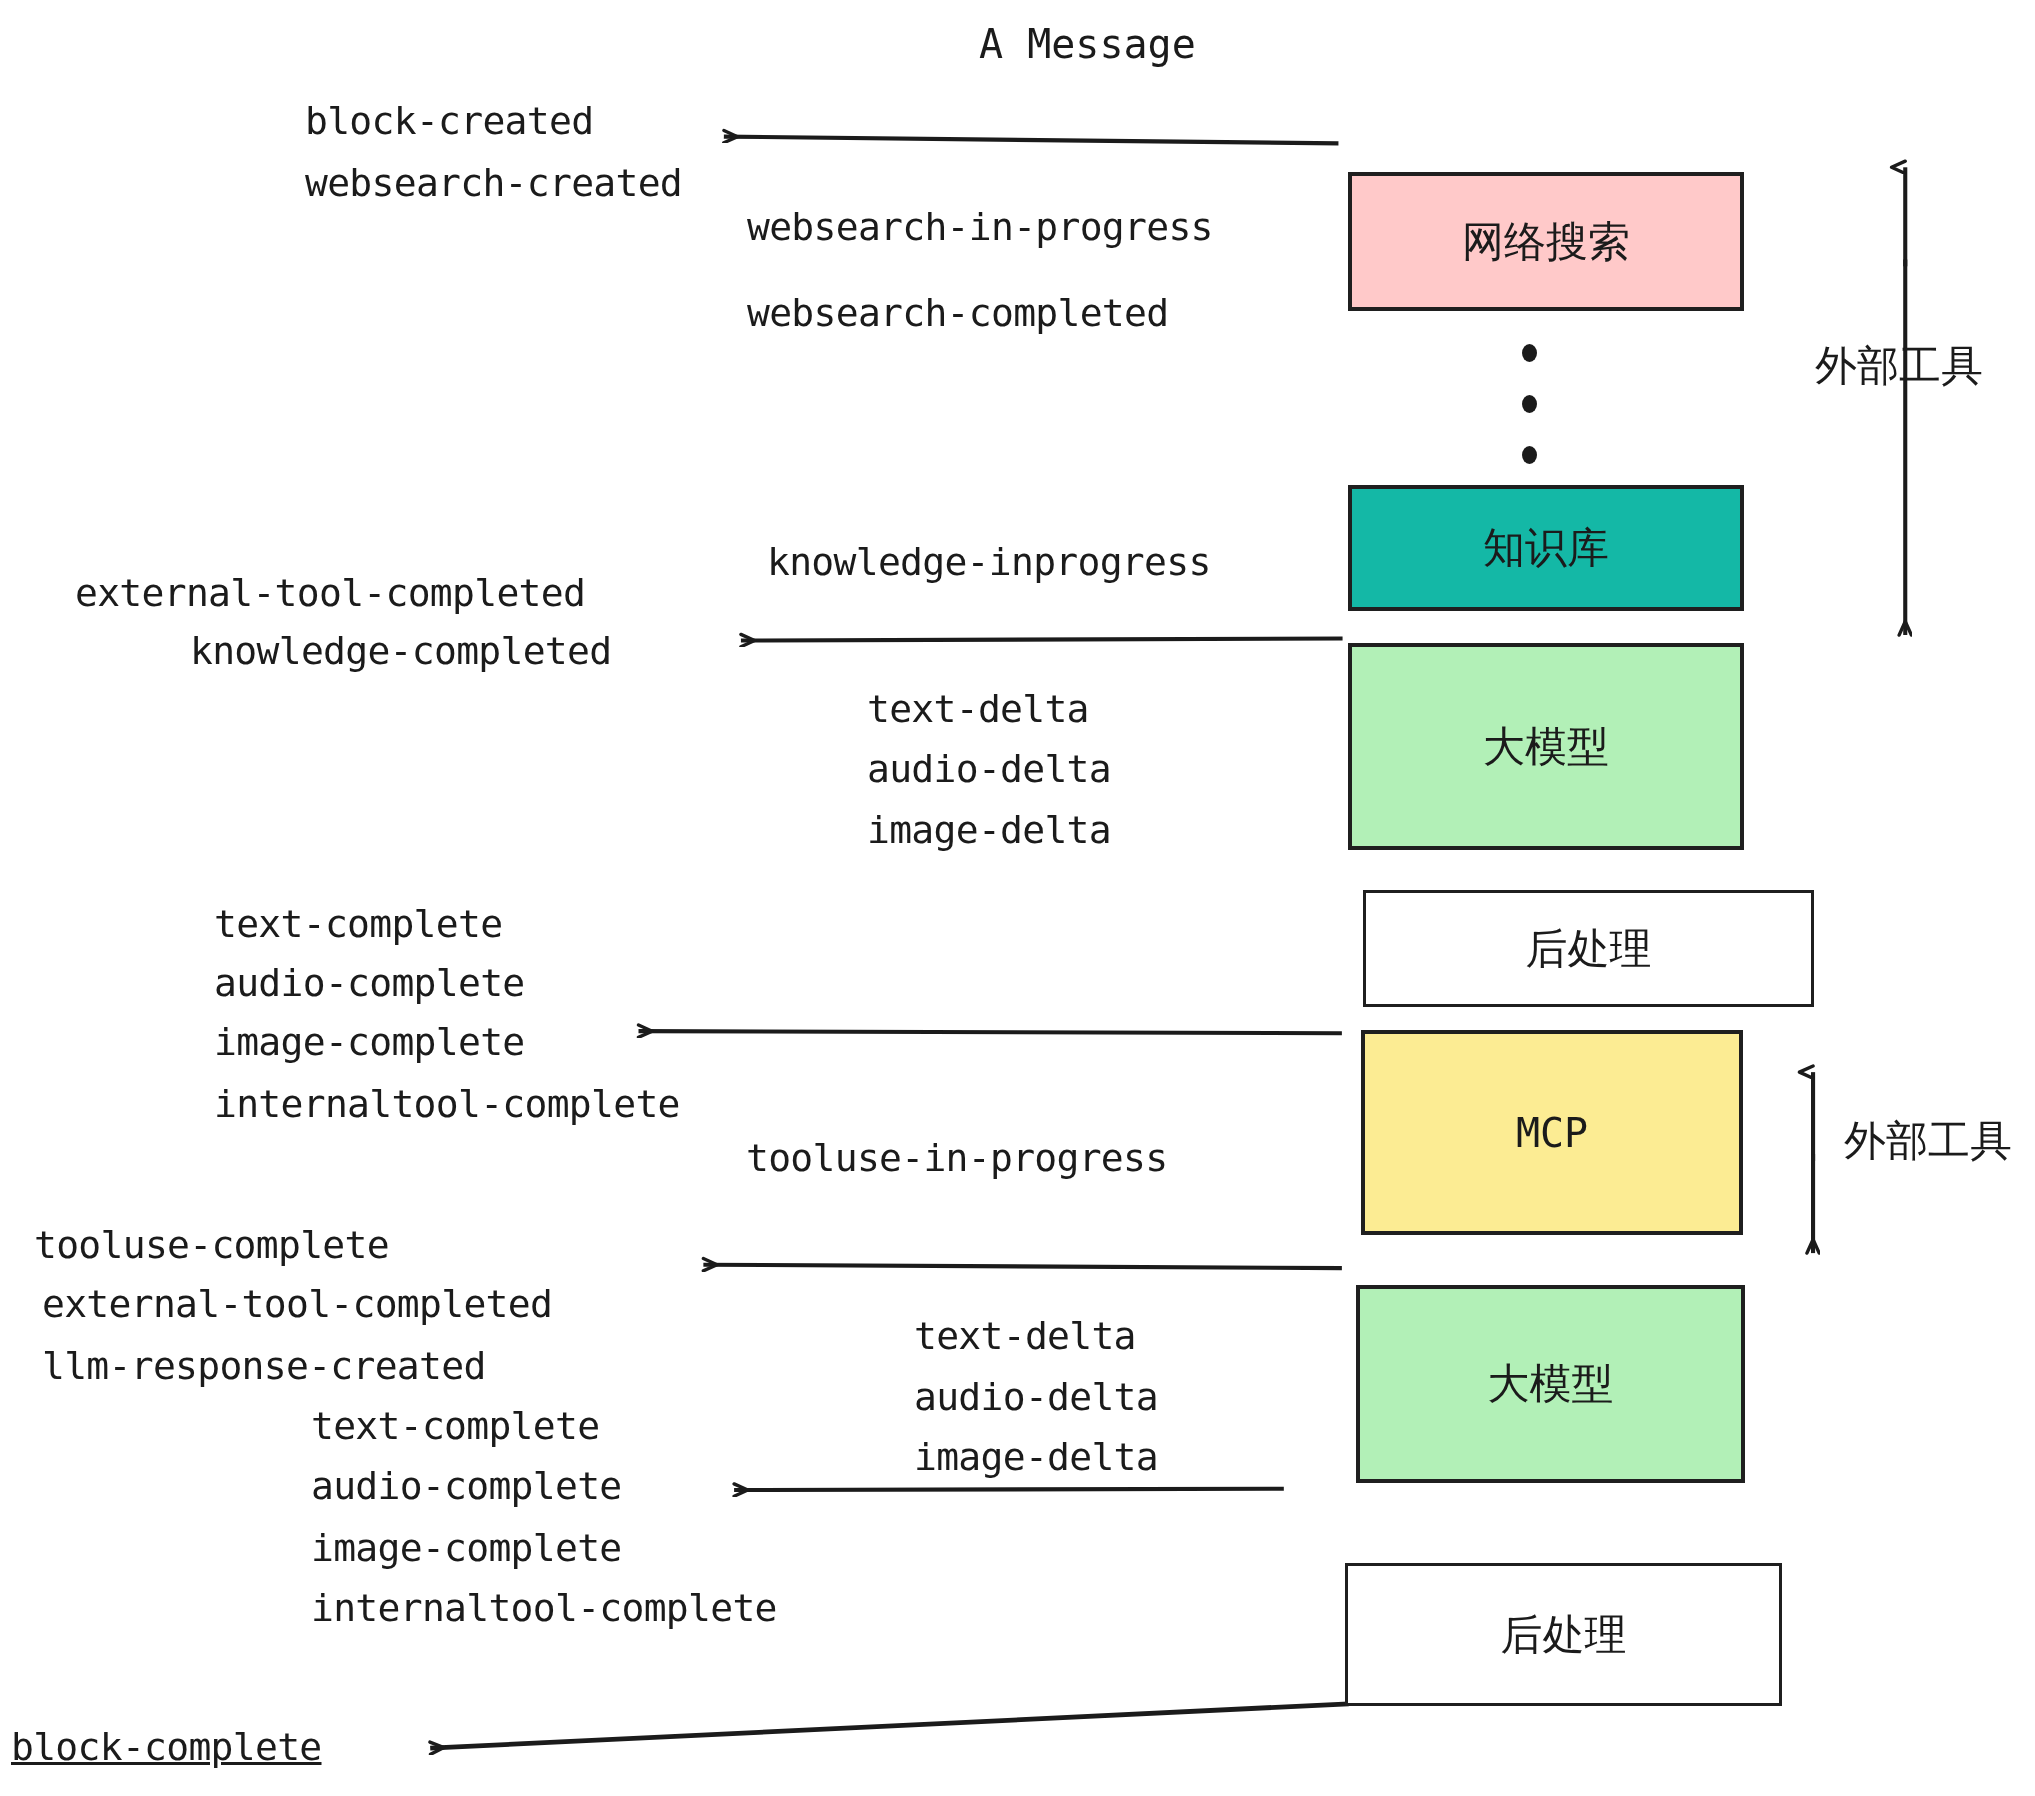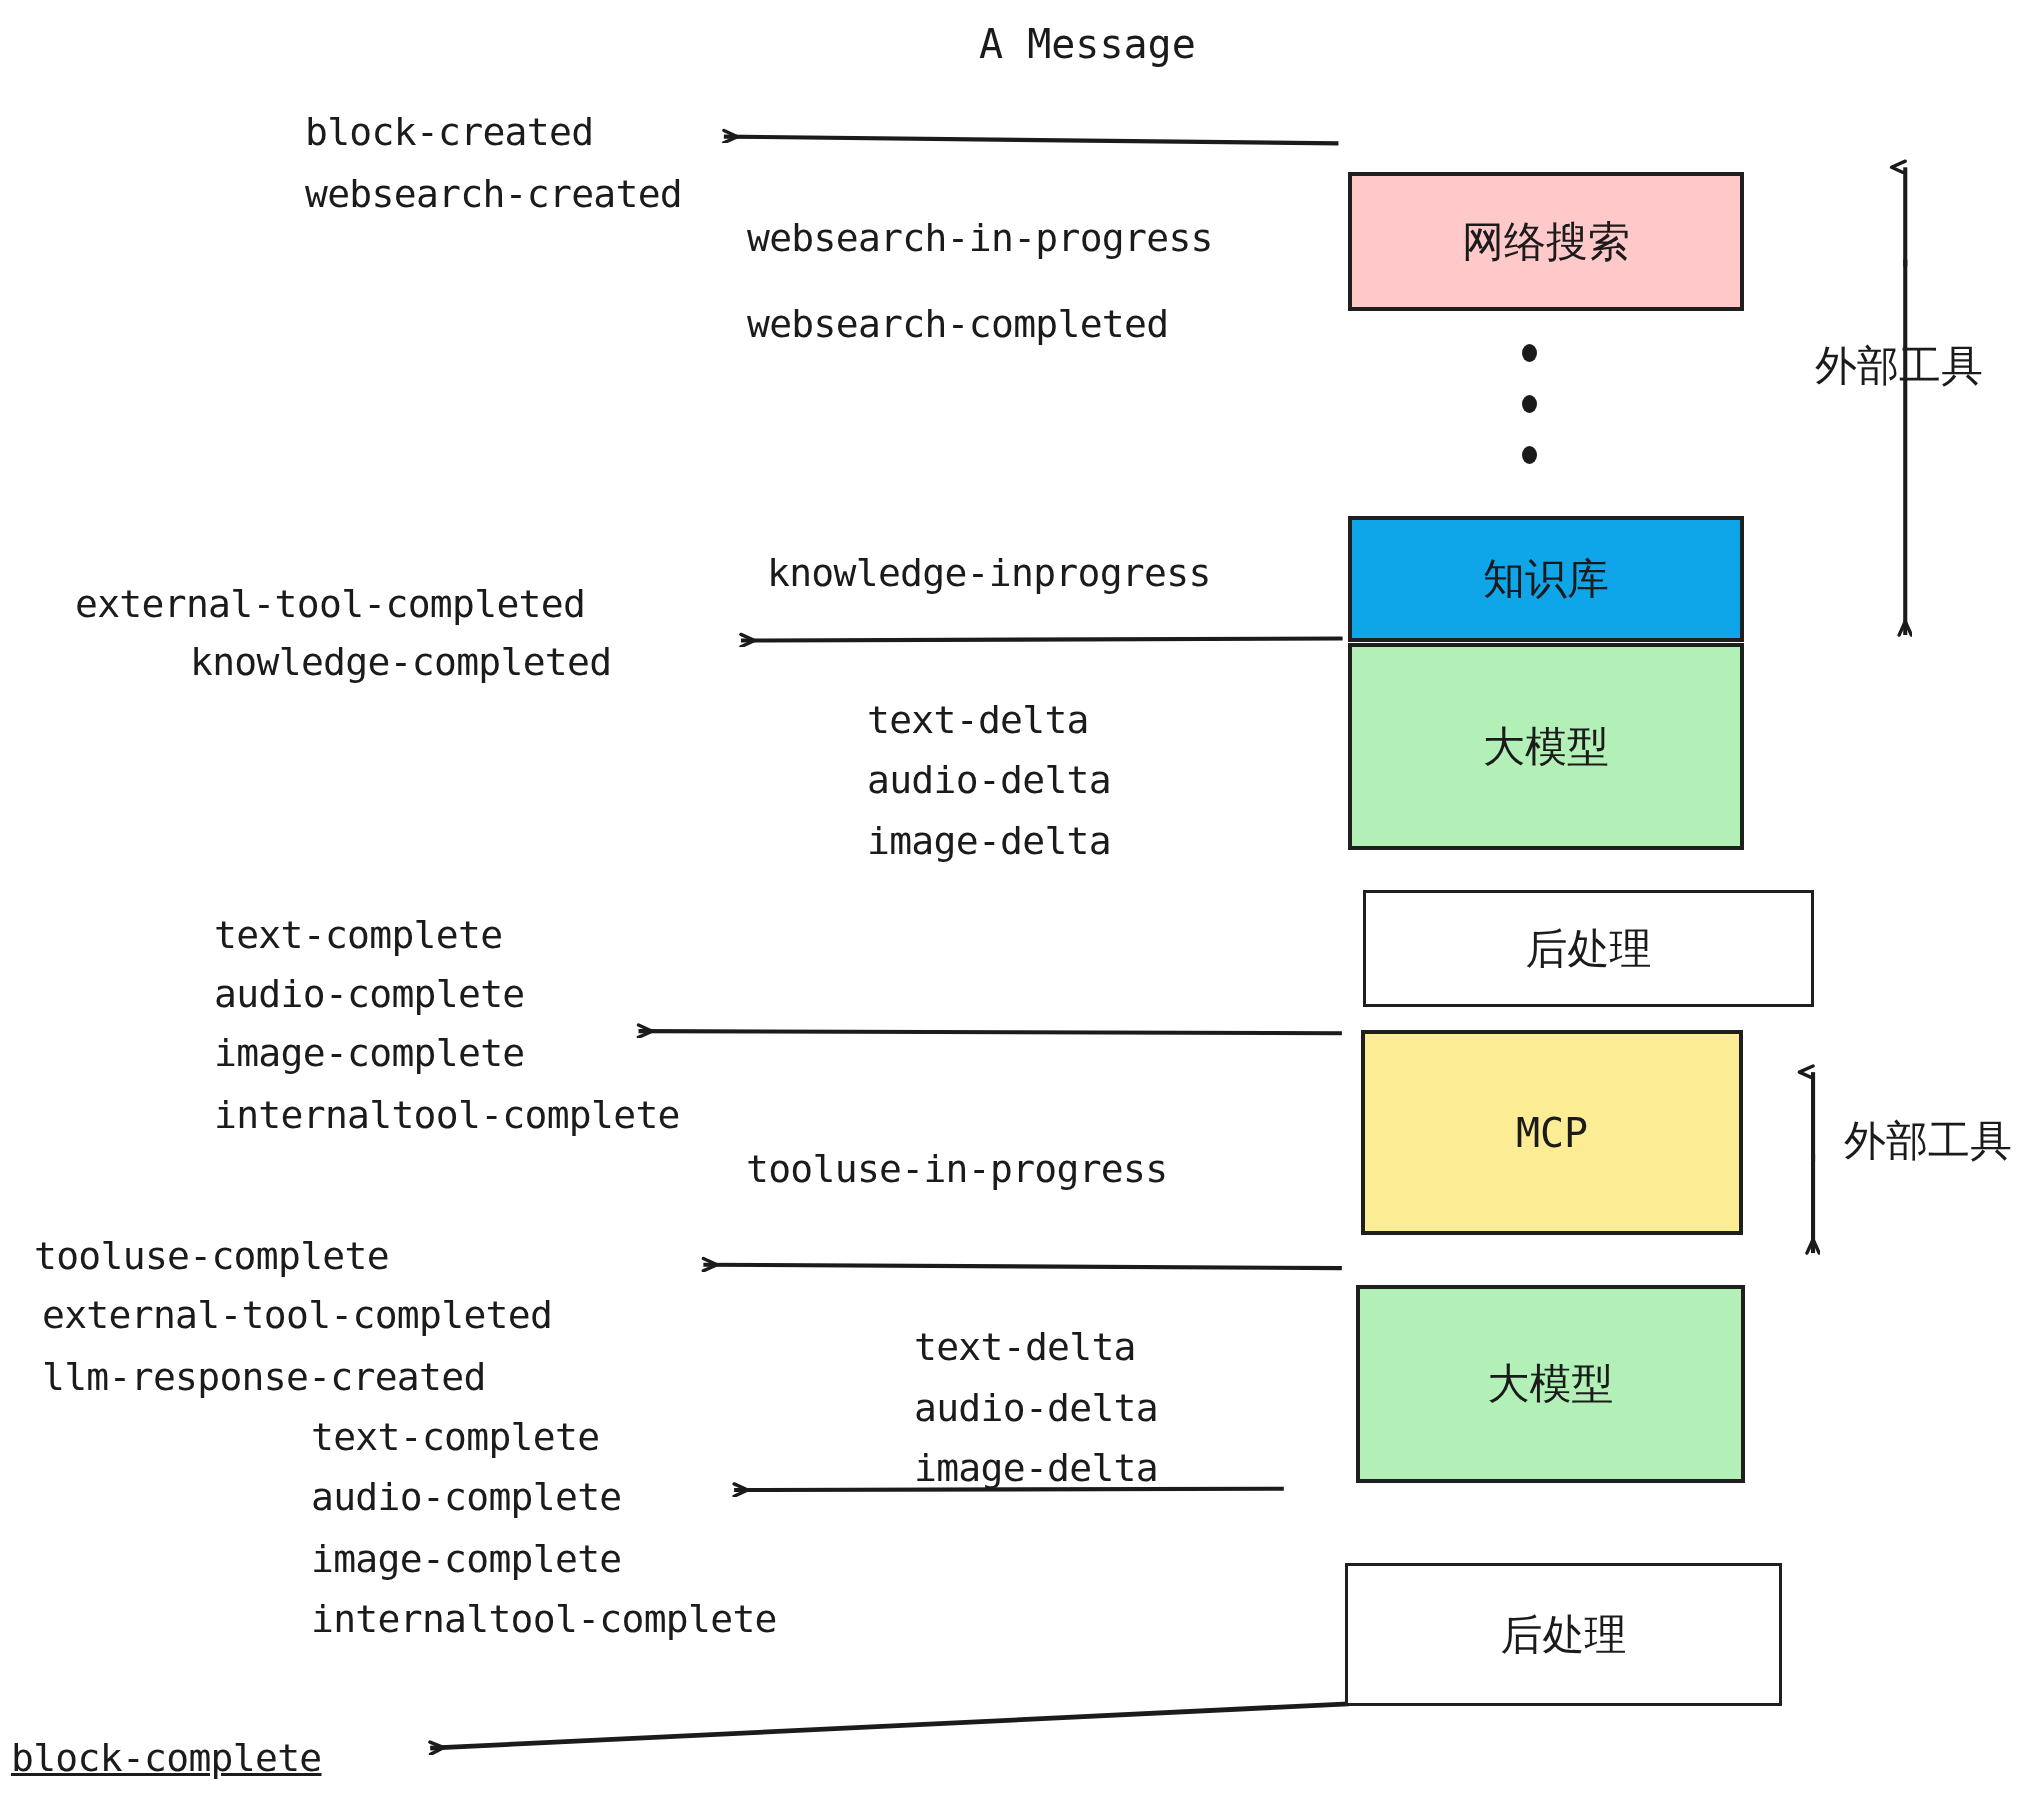--- a/index.html
+++ b/index.html
@@ -13,21 +13,20 @@
     padding-left:24px;
   }
   .lbl{
     position:absolute;
     font-family:"DejaVu Sans Mono", monospace;
     font-size:38px;
     line-height:1;
     white-space:nowrap;
     color:#1b1b1b;
     letter-spacing:-0.7px;
-    margin-top:11px;
   }
   .title{
     position:absolute;
     font-family:"DejaVu Sans Mono", monospace;
     font-size:40px;
     white-space:nowrap;
     color:#1b1b1b;
   }
   .box{
     position:absolute;
@@ -106,21 +105,21 @@
       <line x1="2655" y1="1690" x2="2655" y2="1835" stroke="#1b1b1b" stroke-width="6" marker-end="url(#ah)"></line>
     </g>
   </svg>
 
   <div class="title" style="left:979px;top:20.5px;">A Message</div>
 
   <div class="box" style="left:1348px;top:172px;width:396px;height:139px;background:#FFC9C9;">
     <span>网络搜索</span>
   </div>
 
-  <div class="box" style="left:1348px;top:516px;width:396px;height:126px;background:#0ea5e9;">
+  <div class="box" style="left:1348px;top:485px;width:396px;height:126px;background:#14b8a6;">
     <span>知识库</span>
   </div>
 
   <div class="box" style="left:1348px;top:643px;width:396px;height:207px;background:#B2F0B7;">
     <span>大模型</span>
   </div>
 
   <div class="box" style="left:1363px;top:890px;width:451px;height:117px;background:#FFFFFF;border-width:3.4px;">
     <span>后处理</span>
   </div>

